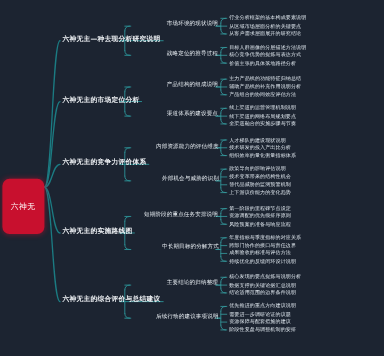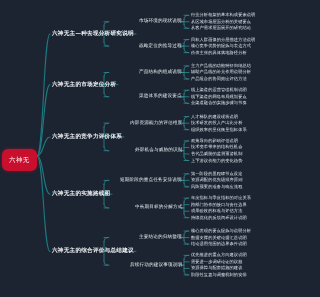--- a/index.html
+++ b/index.html
@@ -16,21 +16,21 @@
   .wire.leaf{stroke:#35989c;stroke-width:0.7;}
 
   .node{position:absolute;white-space:nowrap;}
 
   .root{
     background:#c8102e;
     color:#ffffff;
     border-radius:6px;
     font-size:6.5px;
     letter-spacing:.4px;
-    padding:8px 7px;
+    padding:20px 7px;
     line-height:1;
     box-shadow:0 0 4px rgba(200,16,46,.45);
   }
   .lvl1{
     color:#f2f5f8;
     font-size:5.6px;
     letter-spacing:.25px;
     line-height:1;
     font-weight:bold;
   }

